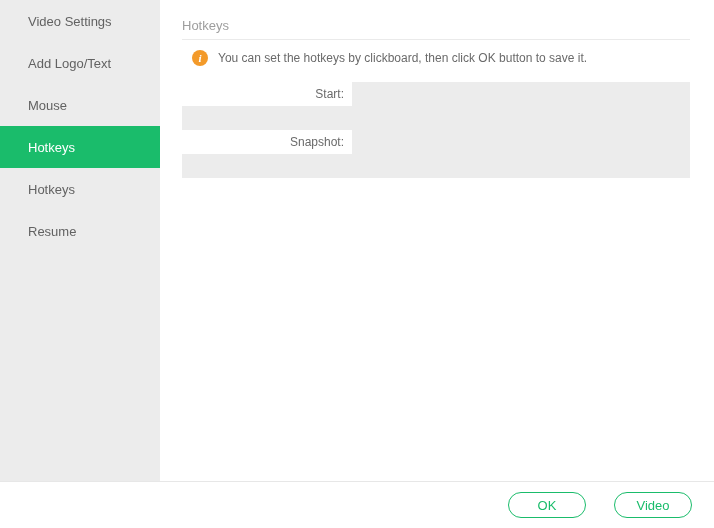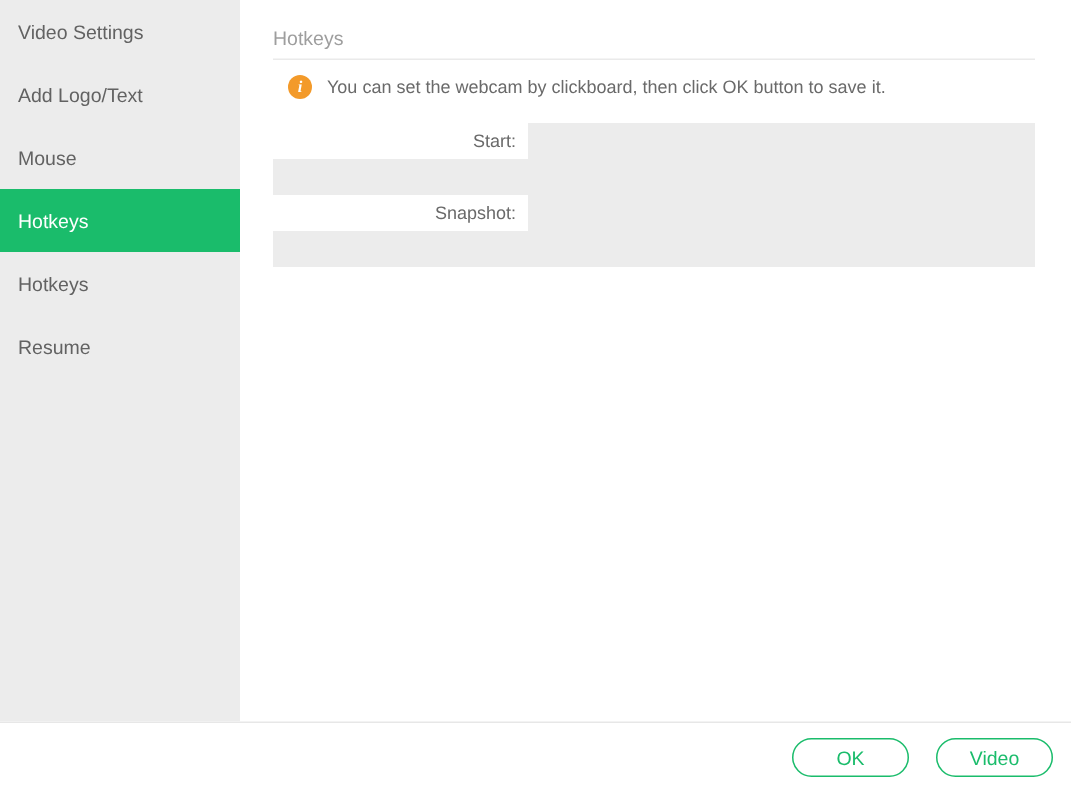--- a/index.html
+++ b/index.html
@@ -1,31 +1,31 @@
 <!DOCTYPE html>
 <html><head>
 <meta charset="utf-8">
 <style>
   * { box-sizing: border-box; margin: 0; padding: 0; }
   html, body { width: 714px; height: 528px; font-family: Arial, Helvetica, sans-serif; background: #fff; }
   .app { display: flex; flex-direction: column; width: 714px; height: 528px; position: relative; }
   .main { display: flex; flex: 1 1 auto; overflow: hidden; border-bottom: 1px solid #e7e7e7; }
   .sidebar { width: 160px; background: #ececec; display: flex; flex-direction: column; }
-  .sidebar-item { height: 42px; display: flex; align-items: center; padding-left: 12px; font-size: 13px; color: #626262; cursor: pointer; }
+  .sidebar-item { height: 42px; display: flex; align-items: center; padding-left: 28px; font-size: 13px; color: #626262; cursor: pointer; }
   .sidebar-item.active { background: #1abc6b; color: #fff; }
   .content { flex: 1 1 auto; padding: 18px 24px 0 22px; display: flex; flex-direction: column; }
   .page-title { color: #9e9e9e; font-size: 13px; padding-bottom: 6px; border-bottom: 1px solid #eaeaea; margin-bottom: 10px; }
   .hint-row { display: flex; align-items: center; gap: 10px; margin-bottom: 16px; padding-left: 10px; }
   .info-icon { width: 16px; height: 16px; border-radius: 50%; background: #f39a2a; color: #fff; display: inline-flex; align-items: center; justify-content: center; font-size: 11px; font-weight: bold; font-style: italic; font-family: Georgia, serif; }
   .hint-text { color: #6a6a6a; font-size: 12px; }
   .form { display: flex; flex-direction: column; }
   .form-row { display: flex; align-items: center; }
   .form-label { width: 170px; text-align: right; color: #6a6a6a; font-size: 12px; padding-right: 8px; }
   .form-input { flex: 1 1 auto; height: 24px; background: #ececec; border: none; outline: none; font-size: 12px; padding: 0 6px; }
-  .footer { height: 46px; display: flex; align-items: center; justify-content: flex-end; padding-right: 12px; gap: 18px; }
+  .footer { height: 46px; display: flex; align-items: center; justify-content: flex-end; padding-right: 22px; gap: 28px; }
   .btn { width: 78px; height: 26px; border-radius: 13px; background: #fff; border: 1px solid #1abc6b; color: #1abc6b; font-size: 13px; cursor: pointer; display: inline-flex; align-items: center; justify-content: center; }
 </style>
 </head>
 <body>
 
 <div class="app">
   <div class="main">
     <div class="sidebar">
       <div class="sidebar-item">Video Settings</div>
       <div class="sidebar-item">Add Logo/Text</div>
@@ -33,21 +33,21 @@
       <div class="sidebar-item active">Hotkeys</div>
       <div class="sidebar-item">Hotkeys</div>
       <div class="sidebar-item">Resume</div>
     </div>
 
     <div class="content">
       <div class="page-title">Hotkeys</div>
 
       <div class="hint-row">
         <span class="info-icon">i</span>
-        <span class="hint-text">You can set the webcam by clickboard, then click OK button to save it.</span>
+        <span class="hint-text">You can set the hotkeys by clickboard, then click OK button to save it.</span>
       </div>
 
       <div class="form">
         <div class="form-row">
           <div class="form-label">Start:</div>
           <input class="form-input" type="text" value="" style="">
         </div>
         <div class="form-row">
           <input class="form-input" type="text" value="" style="">
         </div>

